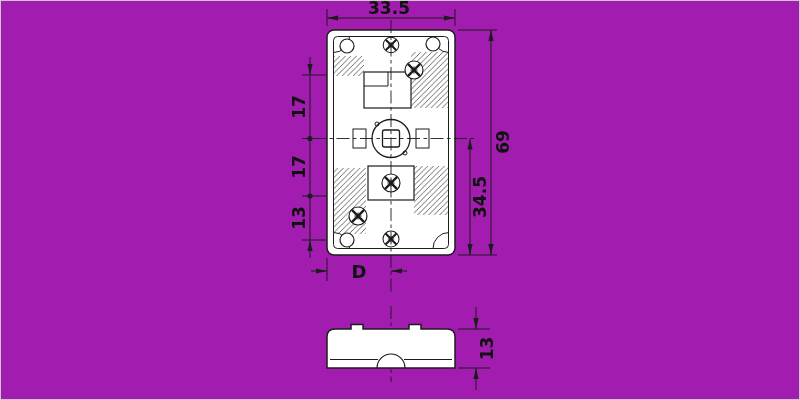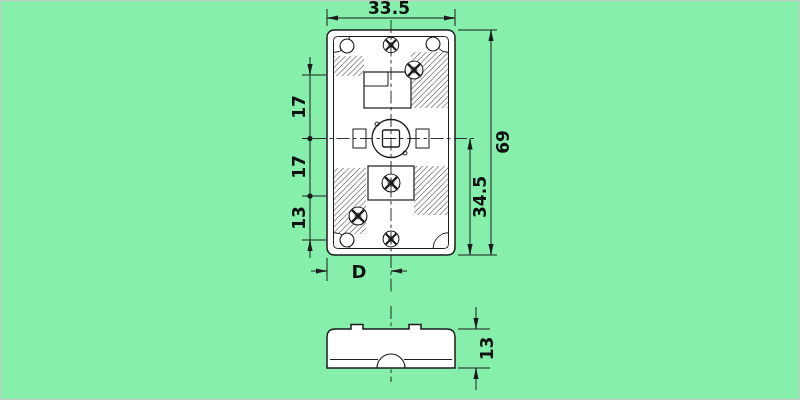--- a/index.html
+++ b/index.html
@@ -1,16 +1,16 @@
 <!DOCTYPE html>
 <html><head>
 <meta charset="utf-8">
 <style>
   html,body{margin:0;padding:0;background:#fff;}
-  .canvas{position:relative;width:800px;height:400px;background:#86efac;overflow:hidden;
+  .canvas{position:relative;width:800px;height:400px;background:#a21caf;overflow:hidden;
           font-family:"DejaVu Sans", sans-serif;}
   svg{position:absolute;left:0;top:0;}
   .dim{font-family:"DejaVu Sans", sans-serif;font-size:17px;font-weight:bold;fill:#111;}
   .dimD{font-family:"DejaVu Sans", sans-serif;font-size:18px;font-weight:bold;fill:#111;}
 </style>
 </head>
 <body>
 
 <div class="canvas">
 <svg width="800" height="400" viewBox="0 0 800 400">

